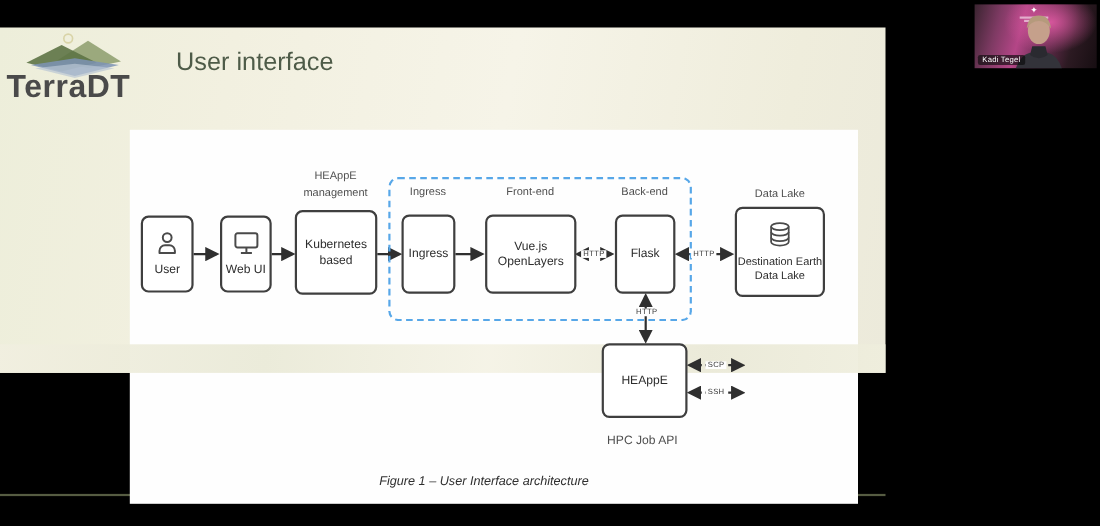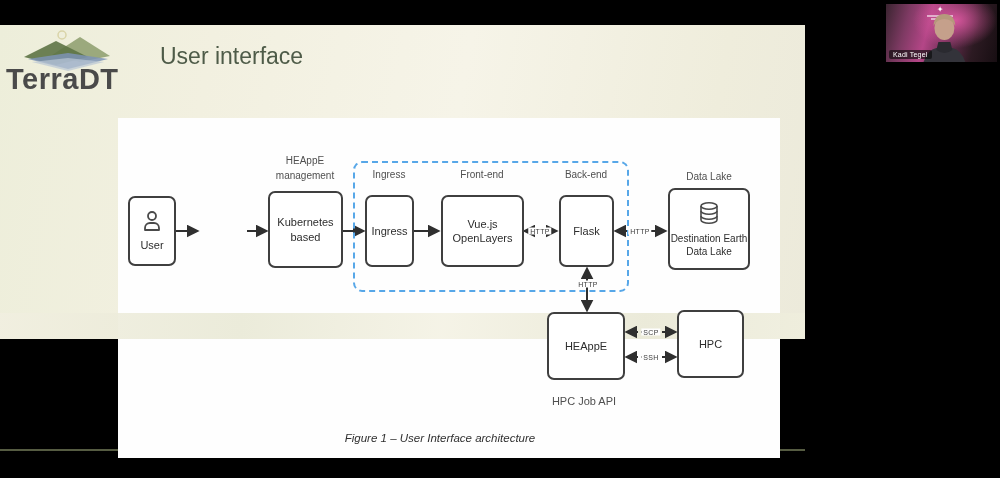--- a/index.html
+++ b/index.html
@@ -107,20 +107,28 @@
       <div class="glabel" style="left:416px; top:276px; width:100px; font-size:11px;">HPC Job API</div>
 
       <div class="box" style="left:10px; top:78px; width:48px; height:70px;">
         <svg width="24" height="24" viewBox="0 0 24 24">
           <circle cx="12" cy="7" r="4" fill="none" stroke="#4a4a4a" stroke-width="1.8"></circle>
           <path d="M5,21 v-2 a5,5 0 0 1 5,-5 h4 a5,5 0 0 1 5,5 v2 z" fill="none" stroke="#4a4a4a" stroke-width="1.8" stroke-linejoin="round"></path>
         </svg>
         <span class="lbl">User</span>
       </div>
 
+      <div class="box" style="left:82px; top:78px; width:47px; height:70px;">
+        <svg width="26" height="24" viewBox="0 0 26 24">
+          <rect x="3" y="3" width="20" height="13" rx="2" fill="none" stroke="#4a4a4a" stroke-width="1.8"></rect>
+          <line x1="13" y1="16" x2="13" y2="20" stroke="#4a4a4a" stroke-width="1.8"></line>
+          <line x1="8" y1="21" x2="18" y2="21" stroke="#4a4a4a" stroke-width="1.8"></line>
+        </svg>
+        <span class="lbl">Web UI</span>
+      </div>
 
       <div class="box" style="left:150px; top:73px; width:75px; height:77px;">
         <span class="lbl"><span>Kubernetes</span><br><span>based</span></span>
       </div>
 
       <div class="box" style="left:247px; top:77px; width:49px; height:72px;">
         <span class="lbl">Ingress</span>
       </div>
 
       <div class="box" style="left:323px; top:77px; width:83px; height:72px;">
@@ -138,23 +146,20 @@
           <path d="M4,10 a8,3.2 0 0 0 16,0" fill="none" stroke="#4a4a4a" stroke-width="1.6"></path>
           <path d="M4,15 a8,3.2 0 0 0 16,0" fill="none" stroke="#4a4a4a" stroke-width="1.6"></path>
         </svg>
         <span class="lbl"><span>Destination Earth</span><br><span>Data Lake</span></span>
       </div>
 
       <div class="box" style="left:429px; top:194px; width:78px; height:68px;">
         <span class="lbl">HEAppE</span>
       </div>
 
-      <div class="box" style="left:559px; top:192px; width:67px; height:68px;">
-        <span class="lbl">HPC</span>
-      </div>
 
       <span class="alabel" style="left:422px; top:113px;">HTTP</span>
       <span class="alabel" style="left:522px; top:113px;">HTTP</span>
       <span class="alabel" style="left:470px; top:166px;">HTTP</span>
       <span class="alabel" style="left:533px; top:214px;">SCP</span>
       <span class="alabel" style="left:533px; top:239px;">SSH</span>
 
       <div class="caption">Figure 1 – User Interface architecture</div>
     </div>
   </div>

